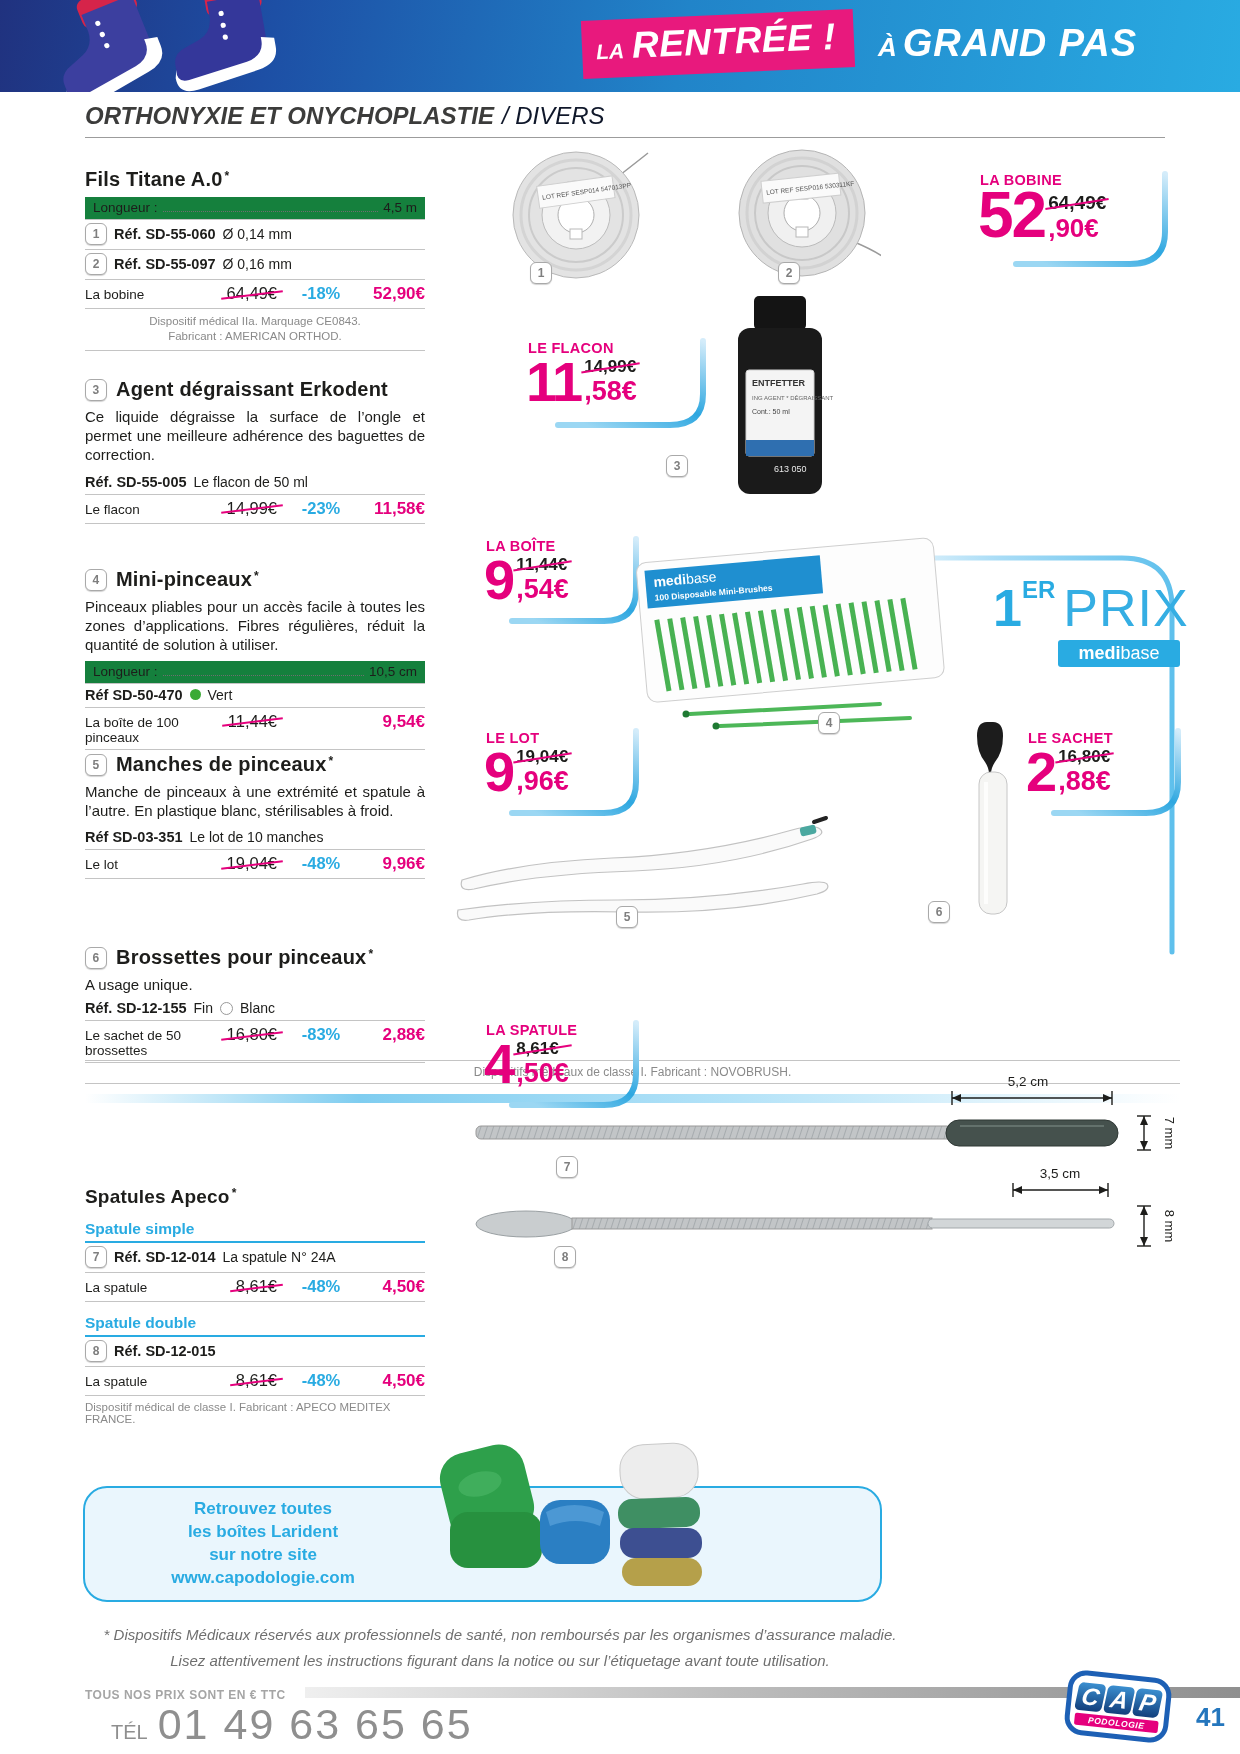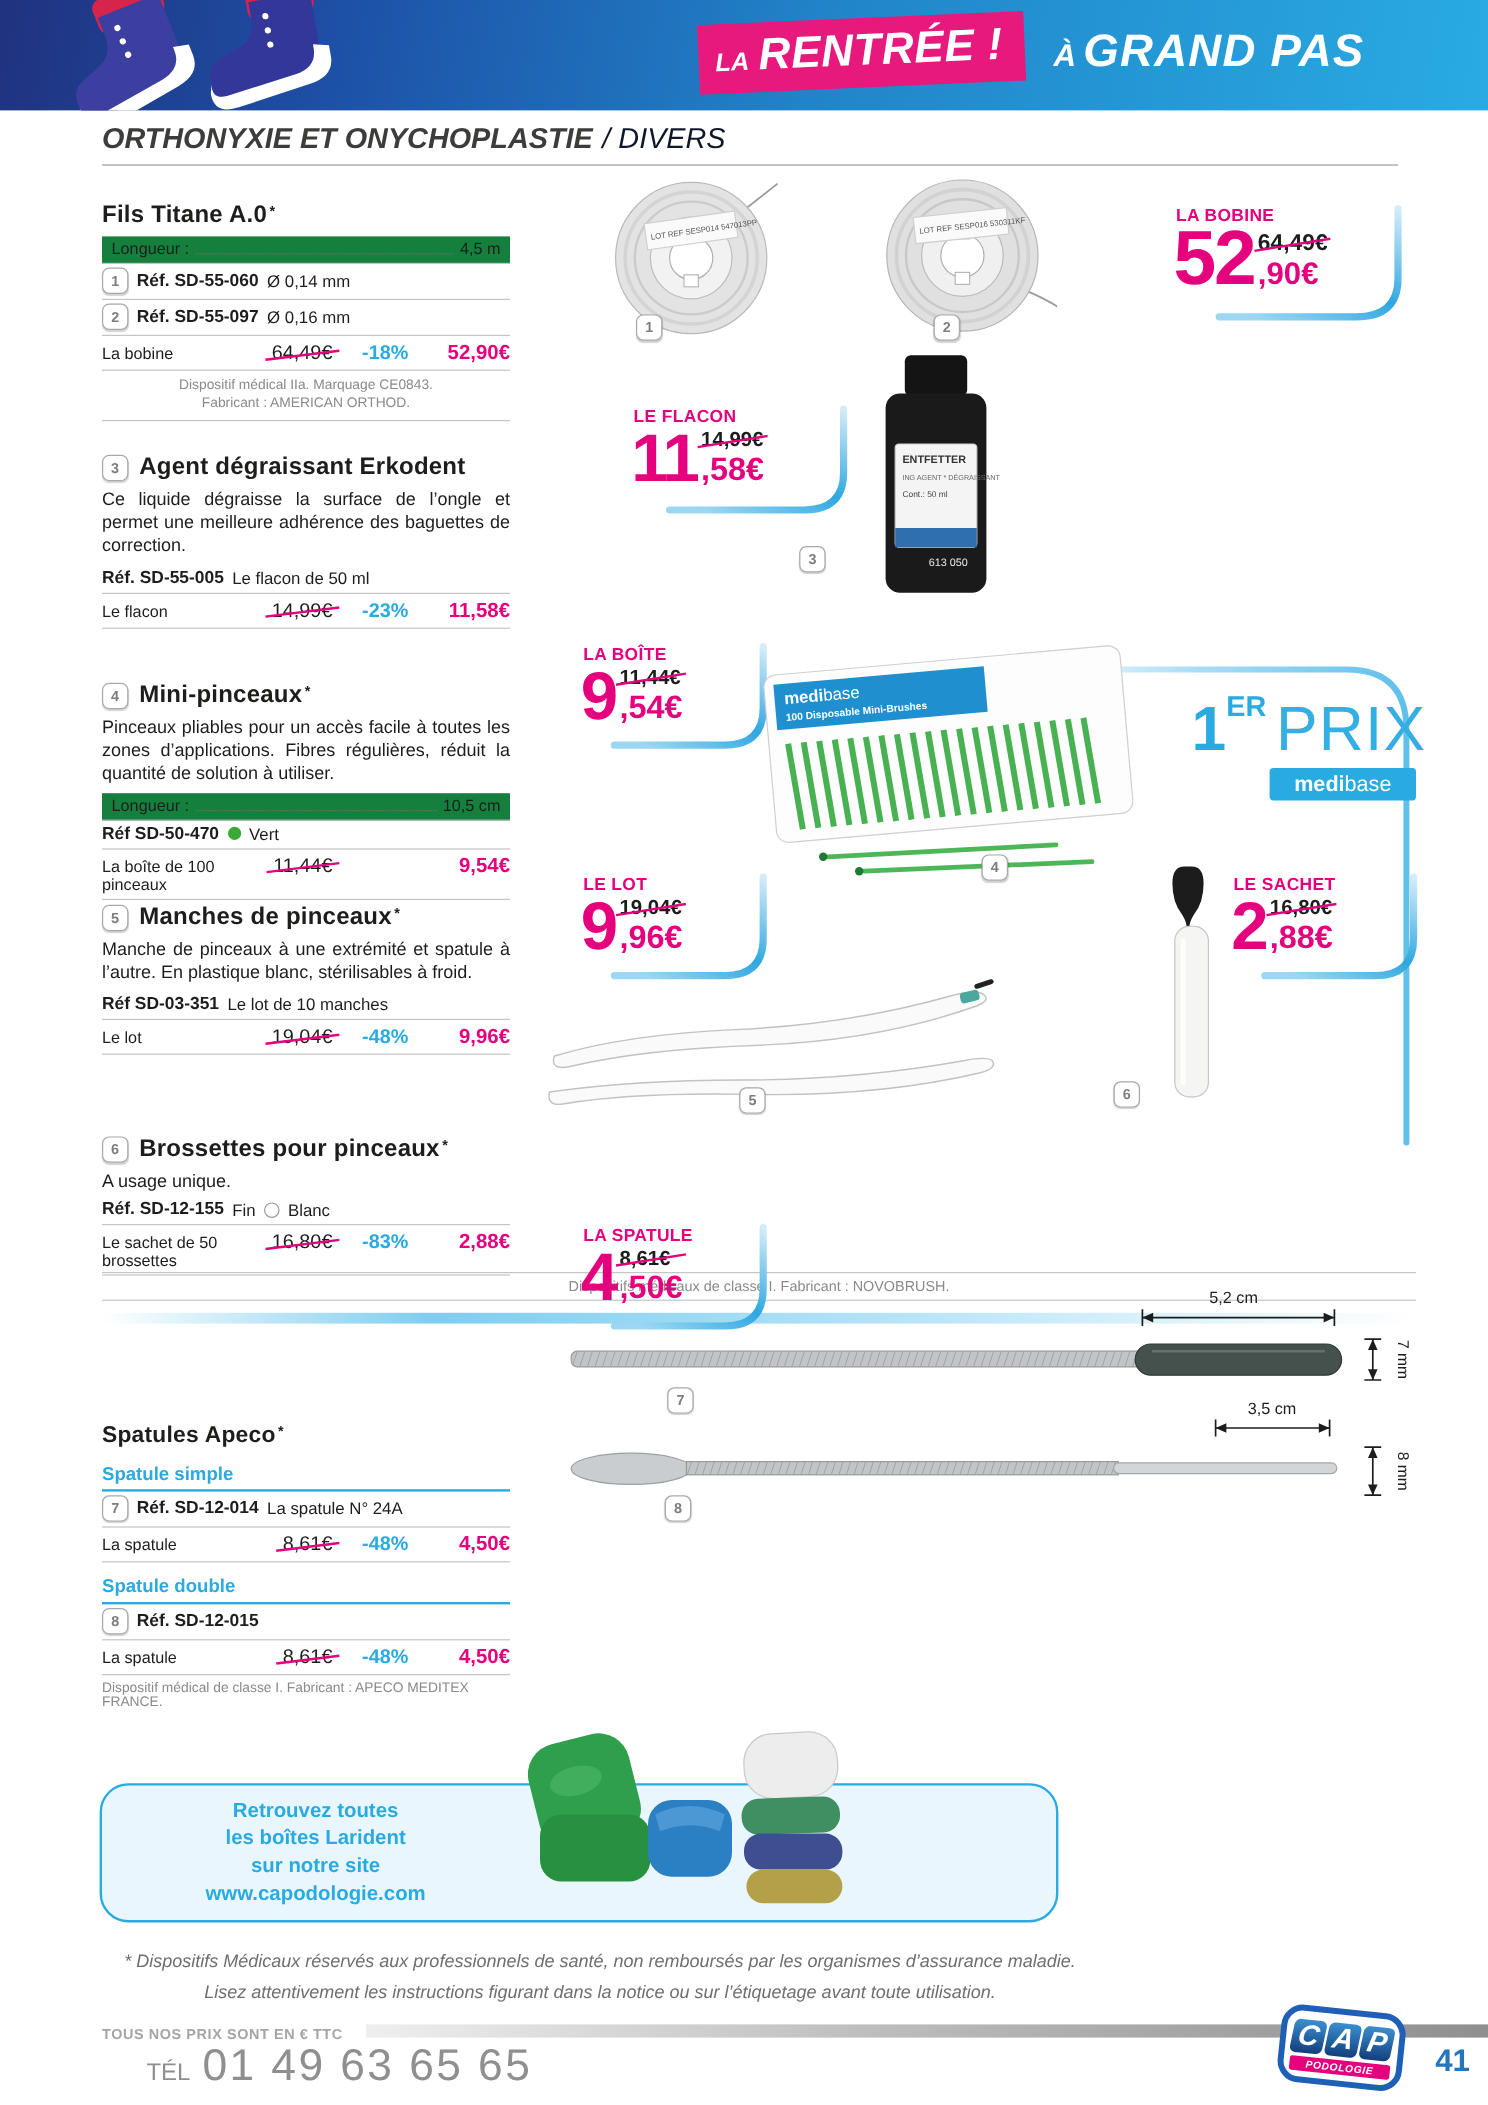--- a/index.html
+++ b/index.html
@@ -85,23 +85,23 @@
     border:2.5px solid #29abe2;border-radius:24px;}
   .promo-text{position:absolute;left:123px;top:1498px;width:280px;text-align:center;color:#29abe2;
     font-size:17px;font-weight:600;line-height:1.35;}
   .promo-text .link{font-weight:800;cursor:pointer;}
 
   
   .legal{position:absolute;left:0;width:1000px;text-align:center;font-style:italic;color:#6f6f6f;font-size:15px;}
   .prices-note{position:absolute;left:85px;top:1688px;font-size:12px;color:#a5a5a5;font-weight:600;letter-spacing:.5px;}
   .gray-bar{position:absolute;left:305px;top:1687px;width:935px;height:11px;
     background:linear-gradient(90deg,#efefef 0%,#bdbdbd 45%,#8f8f8f 100%);}
-  .tel-row{position:absolute;left:122px;top:1700px;display:flex;align-items:baseline;color:#8f8f8f;}
+  .tel-row{position:absolute;left:111px;top:1700px;display:flex;align-items:baseline;color:#8f8f8f;}
   .tel-label{font-size:20px;margin-right:10px;}
-  .tel-number{font-size:37px;letter-spacing:2px;}
+  .tel-number{font-size:43px;letter-spacing:2px;}
   .cap-logo{position:absolute;left:1066px;top:1674px;width:104px;transform:rotate(6deg);
     border:5px solid #1d60b5;border-radius:18px;background:#fff;padding:7px 5px 5px 5px;box-sizing:border-box;}
   .cap-letters{display:flex;justify-content:center;gap:2px;}
   .cap-letters span{display:inline-block;background:linear-gradient(180deg,#3b8fd0,#123f7c);color:#fff;
     font-weight:800;font-size:24px;font-style:italic;padding:0 5px;border-radius:5px;transform:skew(-6deg);}
   .cap-sub{margin-top:3px;background:#e5007d;color:#fff;font-style:italic;font-weight:800;
     font-size:8.5px;text-align:center;border-radius:2px;letter-spacing:.6px;padding:1px 0;}
   .page-num{position:absolute;left:1196px;top:1702px;font-size:26px;font-weight:800;color:#2476bd;}
 </style>
 </head>

